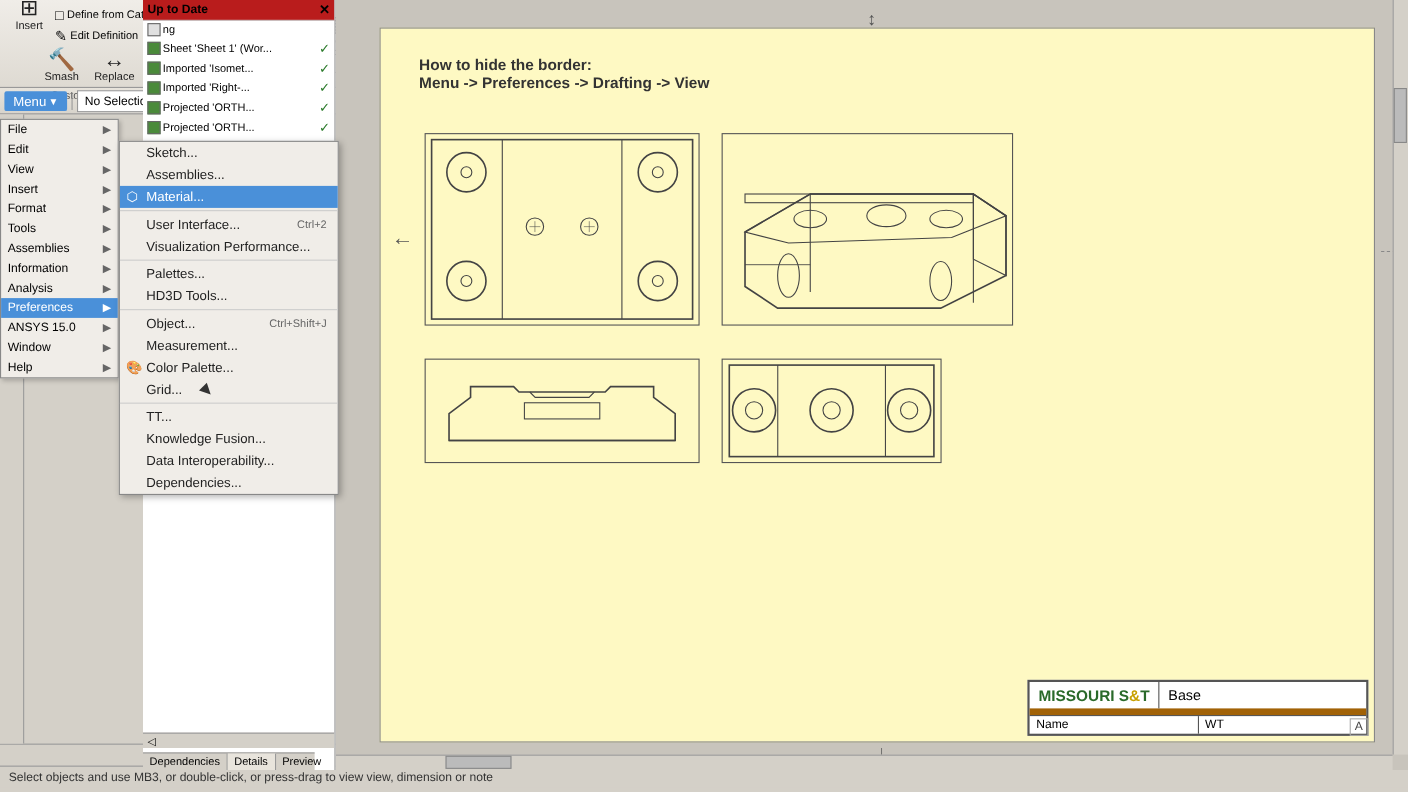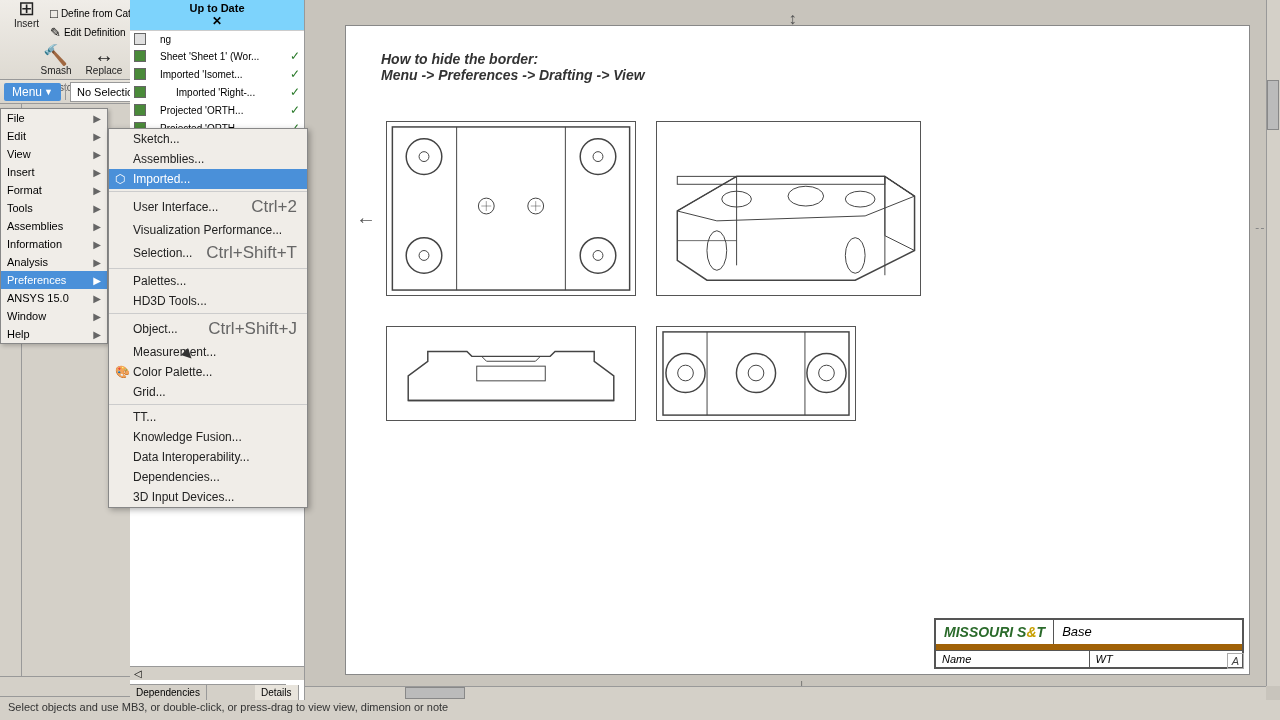--- a/index.html
+++ b/index.html
@@ -106,21 +106,21 @@
       border-right: 1px solid #999;
       overflow: hidden;
       flex-shrink: 0;
     }
     .tree-item {
       display: flex;
       align-items: center;
       padding: 2px 4px;
       font-size: 11px;
       cursor: pointer;
-      gap: 14px;
+      gap: 2px;
     }
     .tree-checkbox {
       width: 12px;
       height: 12px;
       border: 1px solid #666;
       background: #4a8a3a;
       flex-shrink: 0;
     }
     .tree-label { font-size: 10px; white-space: nowrap; overflow: hidden; text-overflow: ellipsis; }
 
@@ -130,23 +130,22 @@
       background: #c8c4bc;
       position: relative;
       overflow: hidden;
     }
     .drawing-canvas {
       position: absolute;
       top: 20px;
       left: 30px;
       right: 20px;
       bottom: 30px;
-      background: #ffffff;
+      background: #fef9c3;
       border: 1px solid #888;
-      font-style: italic;
     }
     #dropdown-menu {
       position: absolute;
       top: 128px;
       left: 108px;
       background: #f0ede8;
       border: 1px solid #888;
       box-shadow: 2px 2px 6px rgba(0,0,0,0.3);
       min-width: 200px;
       z-index: 200;
@@ -163,21 +162,21 @@
       position: relative;
     }
     .menu-item.highlighted { background: #4a90d9; color: white; }
     .menu-item-icon {
       position: absolute;
       left: 6px;
       font-size: 12px;
     }
     .menu-item-shortcut {
       margin-left: auto;
-      font-size: 17px;
+      font-size: 10px;
       color: #666;
     }
     .menu-divider {
       height: 1px;
       background: #ccc;
       margin: 2px 0;
     }
 
     
     #left-context {
@@ -476,57 +475,57 @@
       <span>Window</span>
       <span class="ctx-arrow">▶</span>
     </div>
     <div class="left-ctx-item">
       <span>Help</span>
       <span class="ctx-arrow">▶</span>
     </div>
   </div>
 
   <div id="tree-panel" style="position:absolute;left:130px;top:0;width:175px;height:calc(100% - 20px);background:white;border-right:1px solid #999;overflow:hidden;z-index:50;">
-    <div style="background:#7dd3fc;padding:2px 4px;font-size:11px;font-weight:bold;border-bottom:1px solid #ccc;display:flex;justify-content:space-between;align-items:center;flex-direction:column;">
+    <div style="background:#b91c1c;padding:2px 4px;font-size:11px;font-weight:bold;border-bottom:1px solid #ccc;display:flex;justify-content:space-between;align-items:center;">
       <span>Up to Date</span>
       <span style="cursor:pointer;font-size:12px;">✕</span>
     </div>
 
     <div class="tree-item">
       <div class="tree-checkbox" style="background:#e0e0e0;"></div>
       <span class="tree-label" style="font-size:10px;">ng</span>
     </div>
     <div class="tree-item">
       <div class="tree-checkbox"></div>
       <span class="tree-label" style="font-size:10px;">Sheet 'Sheet 1' (Wor...</span>
       <span style="color:#2a7a2a;font-size:12px;margin-left:auto;">✓</span>
     </div>
     <div class="tree-item">
       <div class="tree-checkbox"></div>
       <span class="tree-label" style="font-size:10px;">Imported 'Isomet...</span>
       <span style="color:#2a7a2a;font-size:12px;margin-left:auto;">✓</span>
     </div>
     <div class="tree-item">
       <div class="tree-checkbox"></div>
-      <span class="tree-label" style="font-size:10px;margin-left:16px;">Imported 'Right-...</span>
+      <span class="tree-label" style="font-size:10px;">Imported 'Right-...</span>
       <span style="color:#2a7a2a;font-size:12px;margin-left:auto;">✓</span>
     </div>
     <div class="tree-item">
       <div class="tree-checkbox"></div>
       <span class="tree-label" style="font-size:10px;">Projected 'ORTH...</span>
       <span style="color:#2a7a2a;font-size:12px;margin-left:auto;">✓</span>
     </div>
     <div class="tree-item">
       <div class="tree-checkbox"></div>
       <span class="tree-label" style="font-size:10px;">Projected 'ORTH...</span>
       <span style="color:#2a7a2a;font-size:12px;margin-left:auto;">✓</span>
     </div>
     <div style="padding:2px 4px;font-size:10px;color:#888;margin-top:4px;">Out of Date</div>
 
-    <div style="position:absolute;bottom:0;left:0;right:18px;display:flex;border-top:1px solid #999;background:#d4d0c8;gap:48px;">
+    <div style="position:absolute;bottom:0;left:0;right:18px;display:flex;border-top:1px solid #999;background:#d4d0c8;">
       <div style="padding:2px 6px;font-size:10px;cursor:pointer;border-right:1px solid #999;">Dependencies</div>
       <div style="padding:2px 6px;font-size:10px;cursor:pointer;border-right:1px solid #999;background:#e8e4dc;">Details</div>
       <div style="padding:2px 6px;font-size:10px;cursor:pointer;">Preview</div>
     </div>
 
     <div style="position:absolute;bottom:20px;left:0;right:0;height:14px;background:#d4d0c8;border-top:1px solid #999;display:flex;align-items:center;padding:0 4px;">
       <span style="font-size:10px;">◁</span>
     </div>
   </div>
 
@@ -656,34 +655,30 @@
 
   <div id="dropdown-menu">
     <div class="menu-item">
       <span>Sketch...</span>
     </div>
     <div class="menu-item">
       <span>Assemblies...</span>
     </div>
     <div class="menu-item highlighted">
       <span class="menu-item-icon" style="color:white;">⬡</span>
-      <span>Imported...</span>
+      <span>Material...</span>
     </div>
     <div class="menu-divider"></div>
     <div class="menu-item">
       <span>User Interface...</span>
       <span class="menu-item-shortcut">Ctrl+2</span>
     </div>
     <div class="menu-item">
       <span>Visualization Performance...</span>
     </div>
-    <div class="menu-item">
-      <span>Selection...</span>
-      <span class="menu-item-shortcut">Ctrl+Shift+T</span>
-    </div>
     <div class="menu-divider"></div>
     <div class="menu-item">
       <span>Palettes...</span>
     </div>
     <div class="menu-item">
       <span>HD3D Tools...</span>
     </div>
     <div class="menu-divider"></div>
     <div class="menu-item">
       <span>Object...</span>
@@ -704,23 +699,20 @@
       <span>TT...</span>
     </div>
     <div class="menu-item">
       <span>Knowledge Fusion...</span>
     </div>
     <div class="menu-item">
       <span>Data Interoperability...</span>
     </div>
     <div class="menu-item">
       <span>Dependencies...</span>
-    </div>
-    <div class="menu-item">
-      <span>3D Input Devices...</span>
     </div>
   </div>
 
   <div style="position:absolute;left:183px;top:350px;pointer-events:none;z-index:300;">
     <div style="width:0;height:0;border-left:5px solid transparent;border-right:5px solid transparent;border-top:10px solid #333;transform:rotate(-45deg);"></div>
   </div>
 
 </div>
 
 <div style="height:20px;background:#d4d0c8;border-top:1px solid #999;display:flex;align-items:center;">

